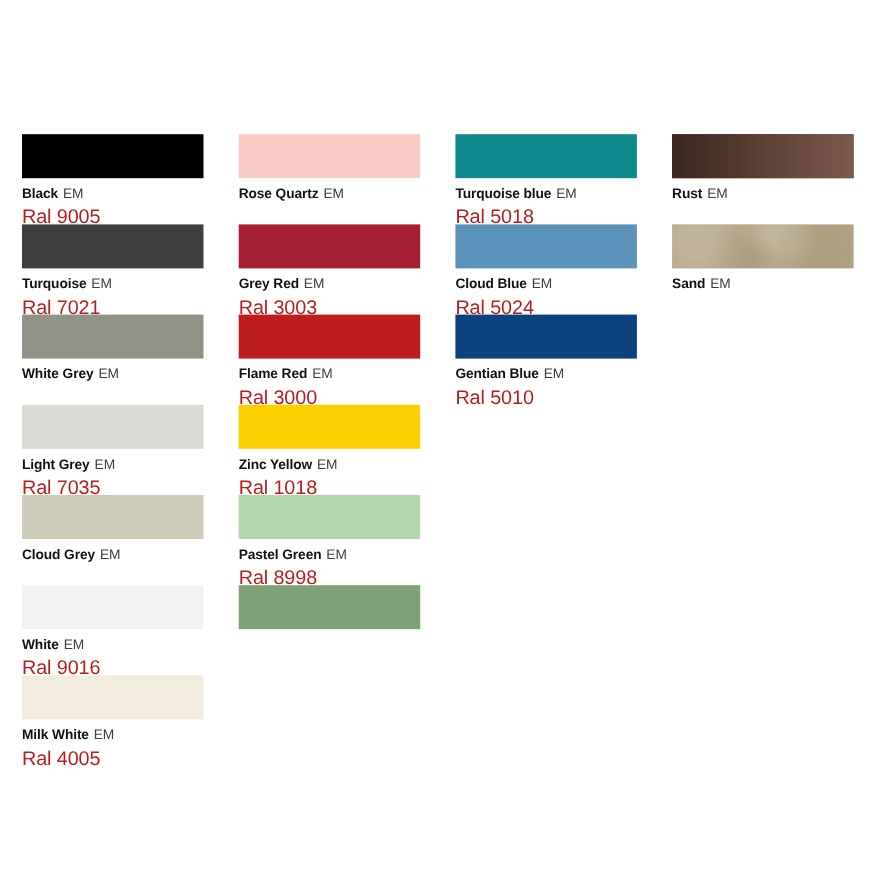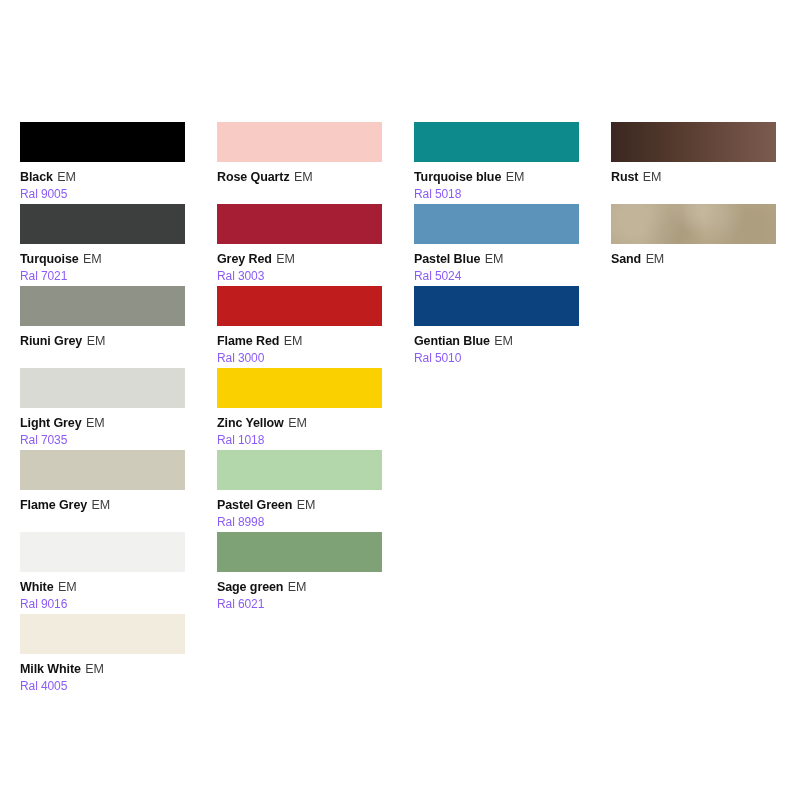--- a/index.html
+++ b/index.html
@@ -62,23 +62,23 @@
 
   .swatch-finish {
     font-size: 12.5px;
     font-weight: normal;
     color: #3d3d3d;
     letter-spacing: -0.1px;
   }
 
   .swatch-code {
     display: block;
-    font-size: 12px;
+    font-size: 18px;
     font-weight: normal;
-    color: #8b5cf6;
+    color: #b91c1c;
     letter-spacing: -0.1px;
     margin-top: 1px;
   }
 
   .swatch-code.is-empty { visibility: hidden; }
 
   
   .chip-gradient-rust {
     background-image: linear-gradient(90deg,
       #3b2720 0%,
@@ -116,29 +116,29 @@
         <div class="swatch-entry">
           <div class="swatch-chip" style="background-color: rgb(0, 0, 0);"></div>
           <div class="swatch-caption"><span class="swatch-name">Black</span> <span class="swatch-finish">EM</span><span class="swatch-code">Ral 9005</span></div>
         </div>
         <div class="swatch-entry">
           <div class="swatch-chip" style="background-color: rgb(61, 63, 62);"></div>
           <div class="swatch-caption"><span class="swatch-name">Turquoise</span> <span class="swatch-finish">EM</span><span class="swatch-code">Ral  7021</span></div>
         </div>
         <div class="swatch-entry">
           <div class="swatch-chip" style="background-color: rgb(143, 146, 134);"></div>
-          <div class="swatch-caption"><span class="swatch-name">Riuni Grey</span> <span class="swatch-finish">EM</span><span class="swatch-code is-empty"></span></div>
+          <div class="swatch-caption"><span class="swatch-name">White Grey</span> <span class="swatch-finish">EM</span><span class="swatch-code is-empty"></span></div>
         </div>
         <div class="swatch-entry">
           <div class="swatch-chip" style="background-color: rgb(217, 218, 211);"></div>
           <div class="swatch-caption"><span class="swatch-name">Light Grey</span> <span class="swatch-finish">EM</span><span class="swatch-code">Ral 7035</span></div>
         </div>
         <div class="swatch-entry">
           <div class="swatch-chip" style="background-color: rgb(207, 203, 187);"></div>
-          <div class="swatch-caption"><span class="swatch-name">Flame Grey</span> <span class="swatch-finish">EM</span><span class="swatch-code is-empty"></span></div>
+          <div class="swatch-caption"><span class="swatch-name">Cloud Grey</span> <span class="swatch-finish">EM</span><span class="swatch-code is-empty"></span></div>
         </div>
         <div class="swatch-entry">
           <div class="swatch-chip" style="background-color: rgb(241, 241, 240);"></div>
           <div class="swatch-caption"><span class="swatch-name">White</span> <span class="swatch-finish">EM</span><span class="swatch-code">Ral 9016</span></div>
         </div>
         <div class="swatch-entry">
           <div class="swatch-chip" style="background-color: rgb(242, 236, 223);"></div>
           <div class="swatch-caption"><span class="swatch-name">Milk White</span> <span class="swatch-finish">EM</span><span class="swatch-code">Ral 4005</span></div>
         </div>
       </div>
@@ -158,31 +158,30 @@
         <div class="swatch-entry">
           <div class="swatch-chip" style="background-color: rgb(251, 208, 0);"></div>
           <div class="swatch-caption"><span class="swatch-name">Zinc Yellow</span> <span class="swatch-finish">EM</span><span class="swatch-code">Ral 1018</span></div>
         </div>
         <div class="swatch-entry">
           <div class="swatch-chip" style="background-color: rgb(179, 215, 171);"></div>
           <div class="swatch-caption"><span class="swatch-name">Pastel Green</span> <span class="swatch-finish">EM</span><span class="swatch-code">Ral 8998</span></div>
         </div>
         <div class="swatch-entry">
           <div class="swatch-chip" style="background-color: rgb(127, 161, 118);"></div>
-          <div class="swatch-caption"><span class="swatch-name">Sage green</span> <span class="swatch-finish">EM</span><span class="swatch-code">Ral 6021</span></div>
         </div>
       </div>
       <div class="swatch-column">
         <div class="swatch-entry">
           <div class="swatch-chip" style="background-color: rgb(13, 138, 140);"></div>
           <div class="swatch-caption"><span class="swatch-name">Turquoise blue</span> <span class="swatch-finish">EM</span><span class="swatch-code">Ral 5018</span></div>
         </div>
         <div class="swatch-entry">
           <div class="swatch-chip" style="background-color: rgb(92, 147, 186);"></div>
-          <div class="swatch-caption"><span class="swatch-name">Pastel Blue</span> <span class="swatch-finish">EM</span><span class="swatch-code">Ral 5024</span></div>
+          <div class="swatch-caption"><span class="swatch-name">Cloud Blue</span> <span class="swatch-finish">EM</span><span class="swatch-code">Ral 5024</span></div>
         </div>
         <div class="swatch-entry">
           <div class="swatch-chip" style="background-color: rgb(12, 67, 126);"></div>
           <div class="swatch-caption"><span class="swatch-name">Gentian Blue</span> <span class="swatch-finish">EM</span><span class="swatch-code">Ral 5010</span></div>
         </div>
       </div>
       <div class="swatch-column">
         <div class="swatch-entry">
           <div class="swatch-chip chip-gradient-rust" style="background-color: rgb(91, 64, 52);"></div>
           <div class="swatch-caption"><span class="swatch-name">Rust</span> <span class="swatch-finish">EM</span><span class="swatch-code is-empty"></span></div>

